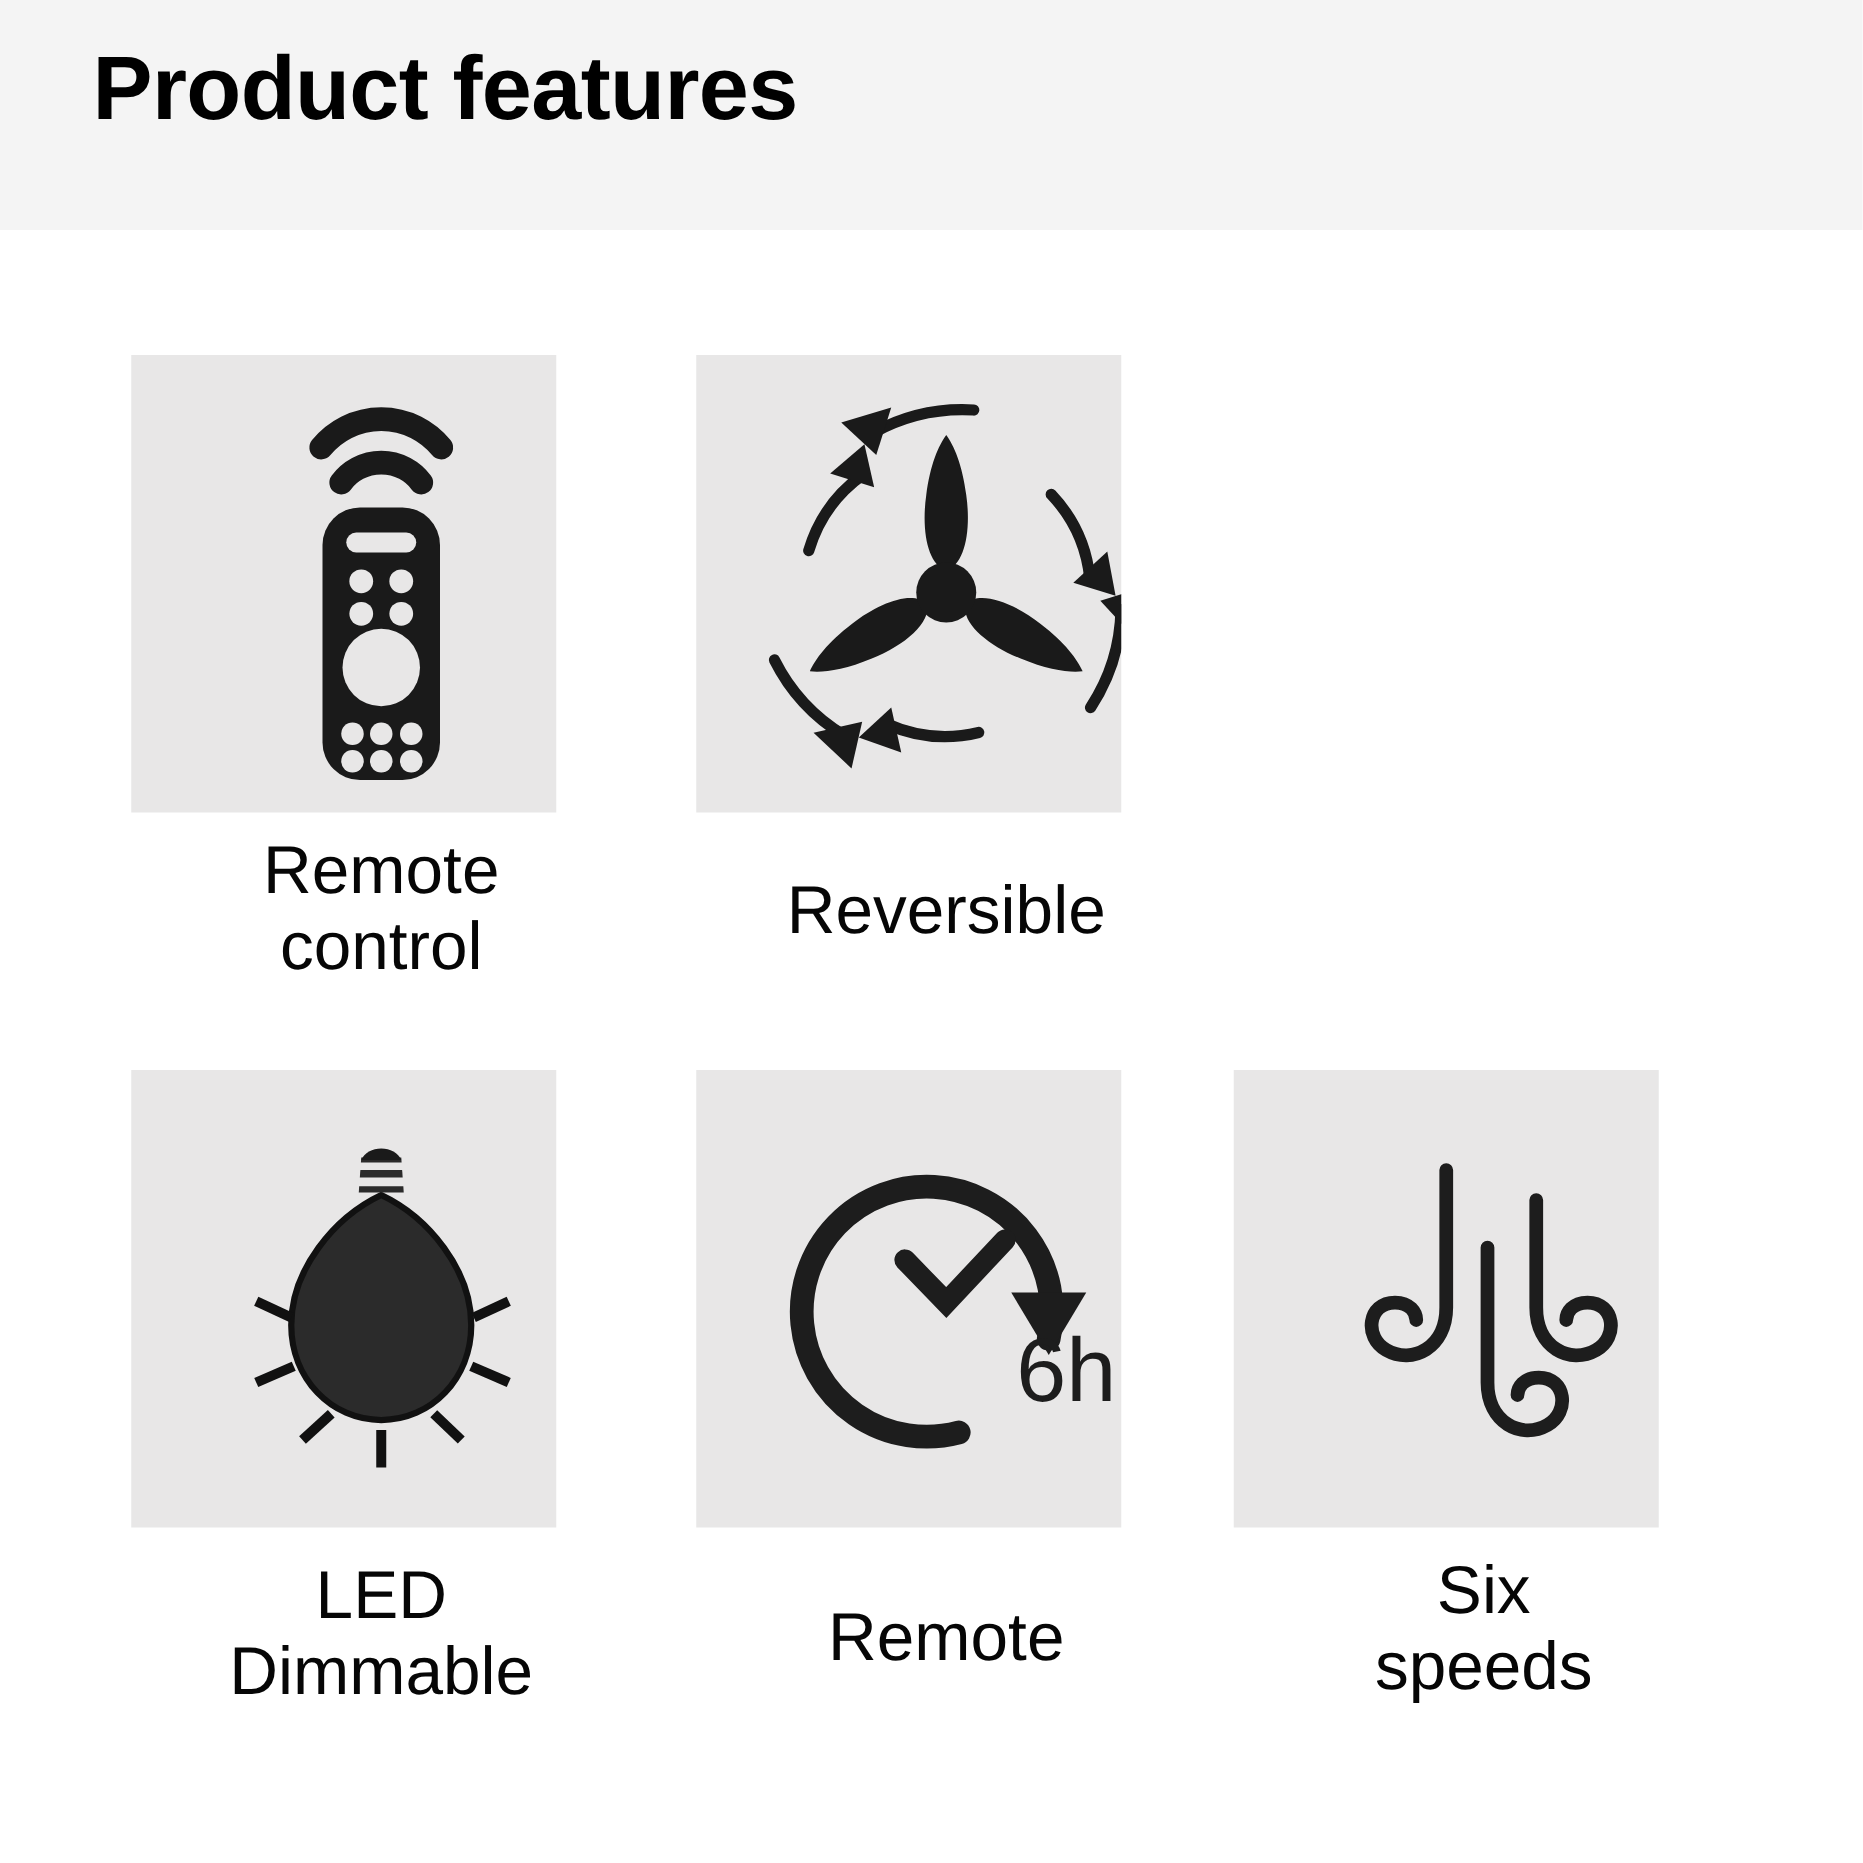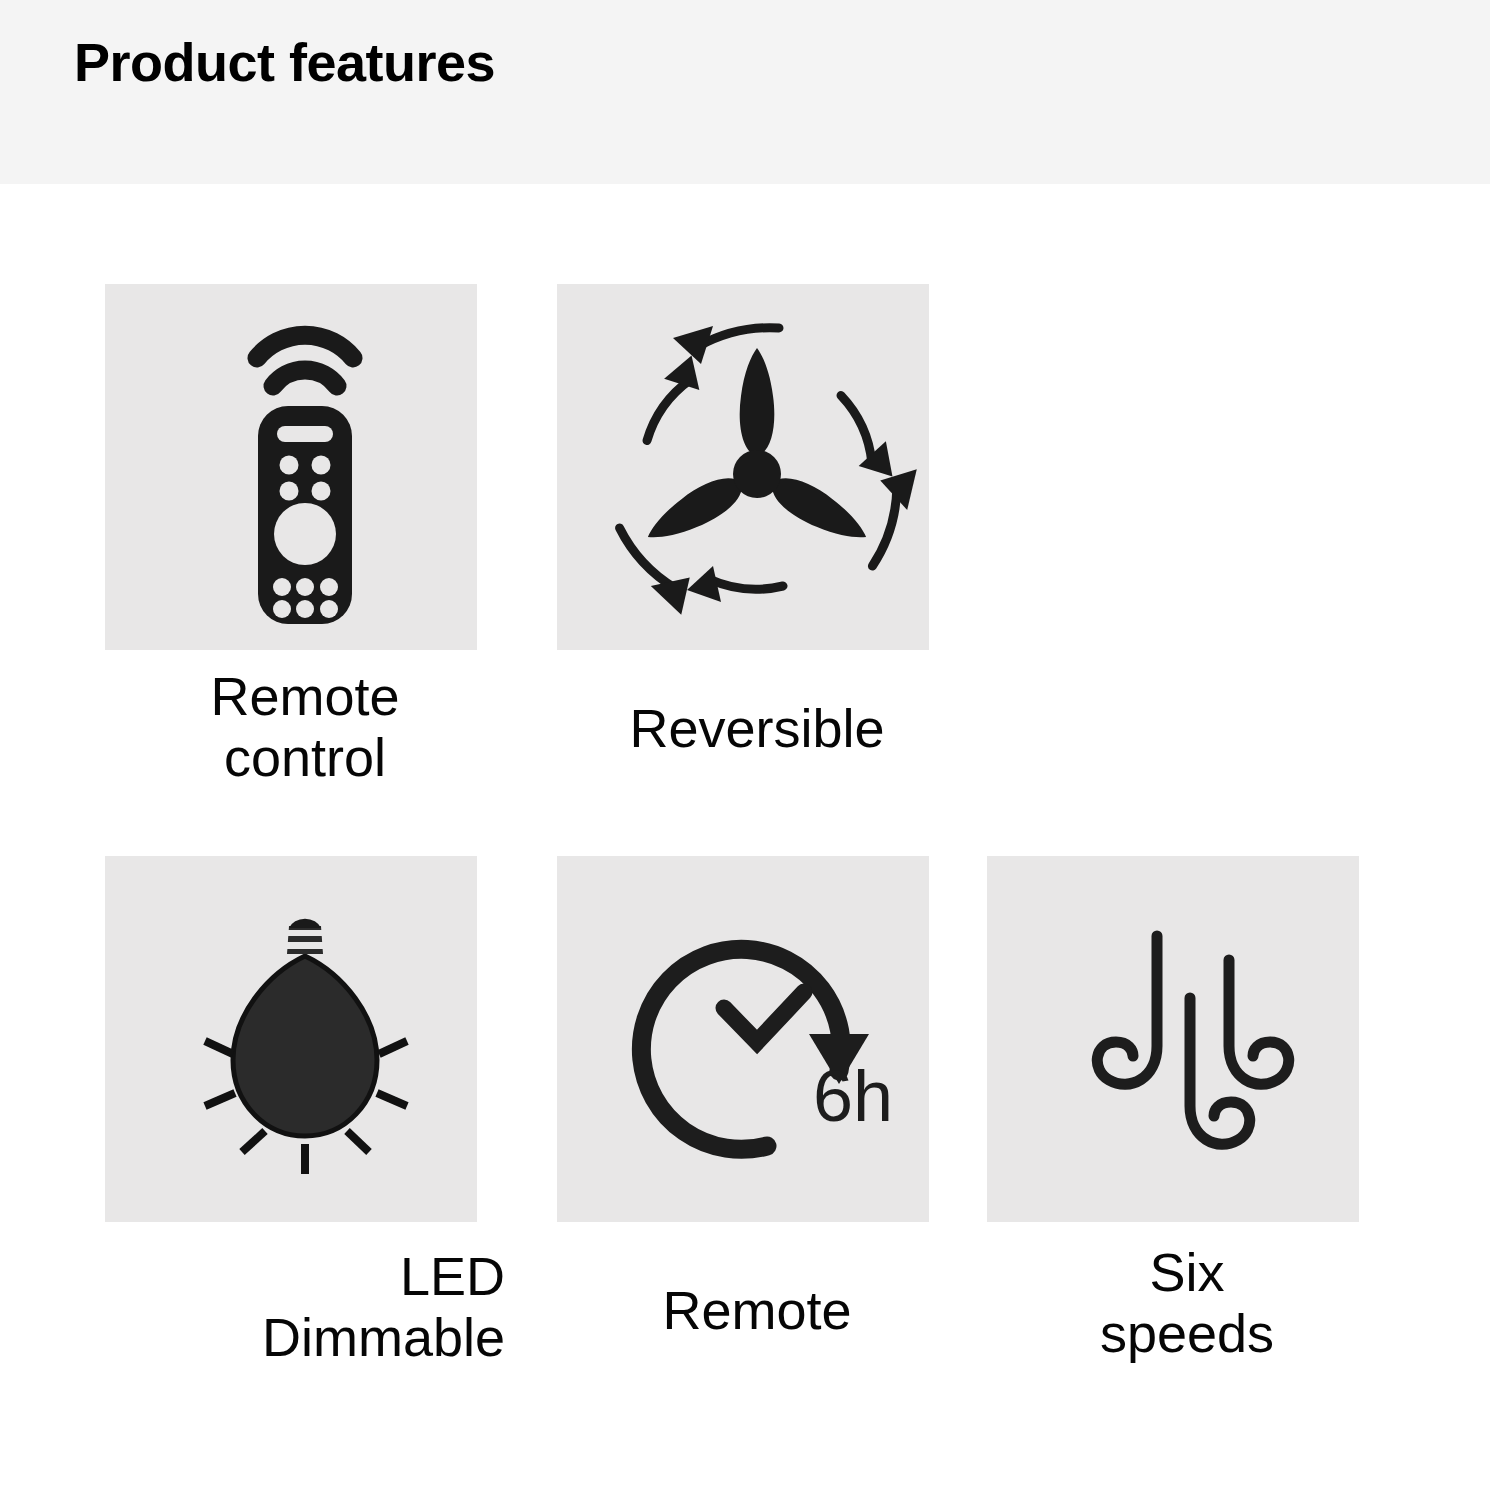--- a/index.html
+++ b/index.html
@@ -21,21 +21,21 @@
     top: 0;
     width: 1490px;
     height: 184px;
     background: #f4f4f4;
     box-sizing: border-box;
   }
   .page-title {
     position: absolute;
     left: 74px;
     top: 34px;
-    font-size: 54px;
+    font-size: 72px;
     font-weight: 700;
     letter-spacing: -0.5px;
     color: #000000;
     font-family: "Liberation Sans", sans-serif;
     white-space: nowrap;
     line-height: 1.05;
   }
 
   
   .features-grid {
@@ -50,42 +50,42 @@
     position: absolute;
     width: 400px;
   }
   .feature-cell.col1 { left: 57px; padding-left: 48px; }
   .feature-cell.col2 { left: 532px; margin-left: 25px; }
   .feature-cell.col3 { left: 987px; }
   .feature-cell.row1 { top: 100px; }
   .feature-cell.row2 { top: 672px; }
 
   .feature-tile {
-    width: 372px;
+    width: 340px;
     height: 366px;
     background: #e8e7e7;
     position: relative;
     overflow: hidden;
   }
   .feature-cell.row2 .feature-tile { height: 366px; }
 
   .feature-label {
     margin-top: 18px;
     width: 400px;
     text-align: center;
     font-size: 54px;
     line-height: 1.13;
     color: #060606;
     font-family: "Liberation Sans", sans-serif;
     white-space: pre-line;
   }
   .feature-cell.col1.row1 .feature-label { margin-top: 16px; }
   .feature-cell.col2.row1 .feature-label { margin-top: 48px; }
   .feature-cell.col3.row1 .feature-label { margin-top: 6px; }
-  .feature-cell.col1.row2 .feature-label { margin-top: 24px; text-align: right; }
+  .feature-cell.col1.row2 .feature-label { margin-top: 24px; }
   .feature-cell.col2.row2 .feature-label { margin-top: 58px; }
   .feature-cell.col3.row2 .feature-label { margin-top: 20px; }
 
   .icon-svg {
     position: absolute;
     left: 0;
     top: 0;
     width: 400px;
     height: 366px;
     display: block;

